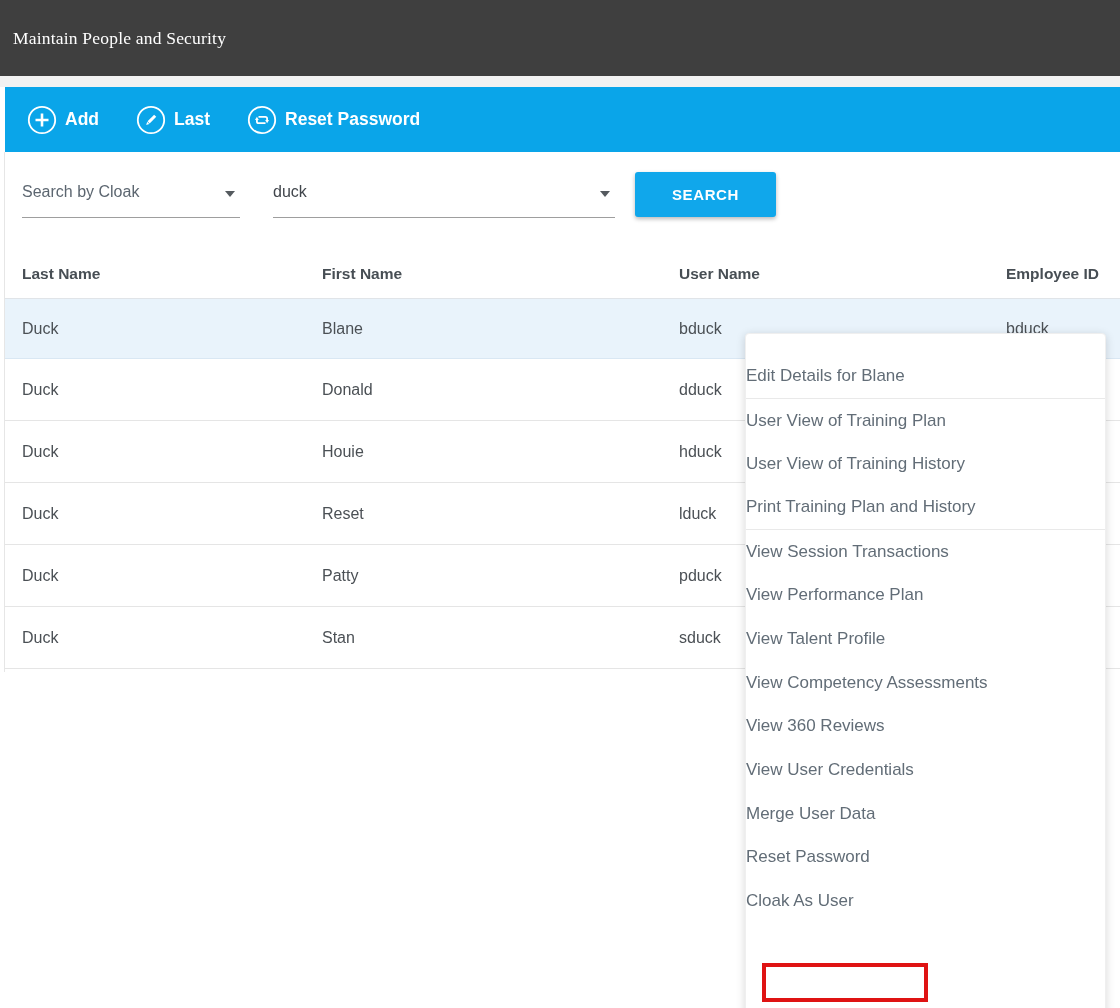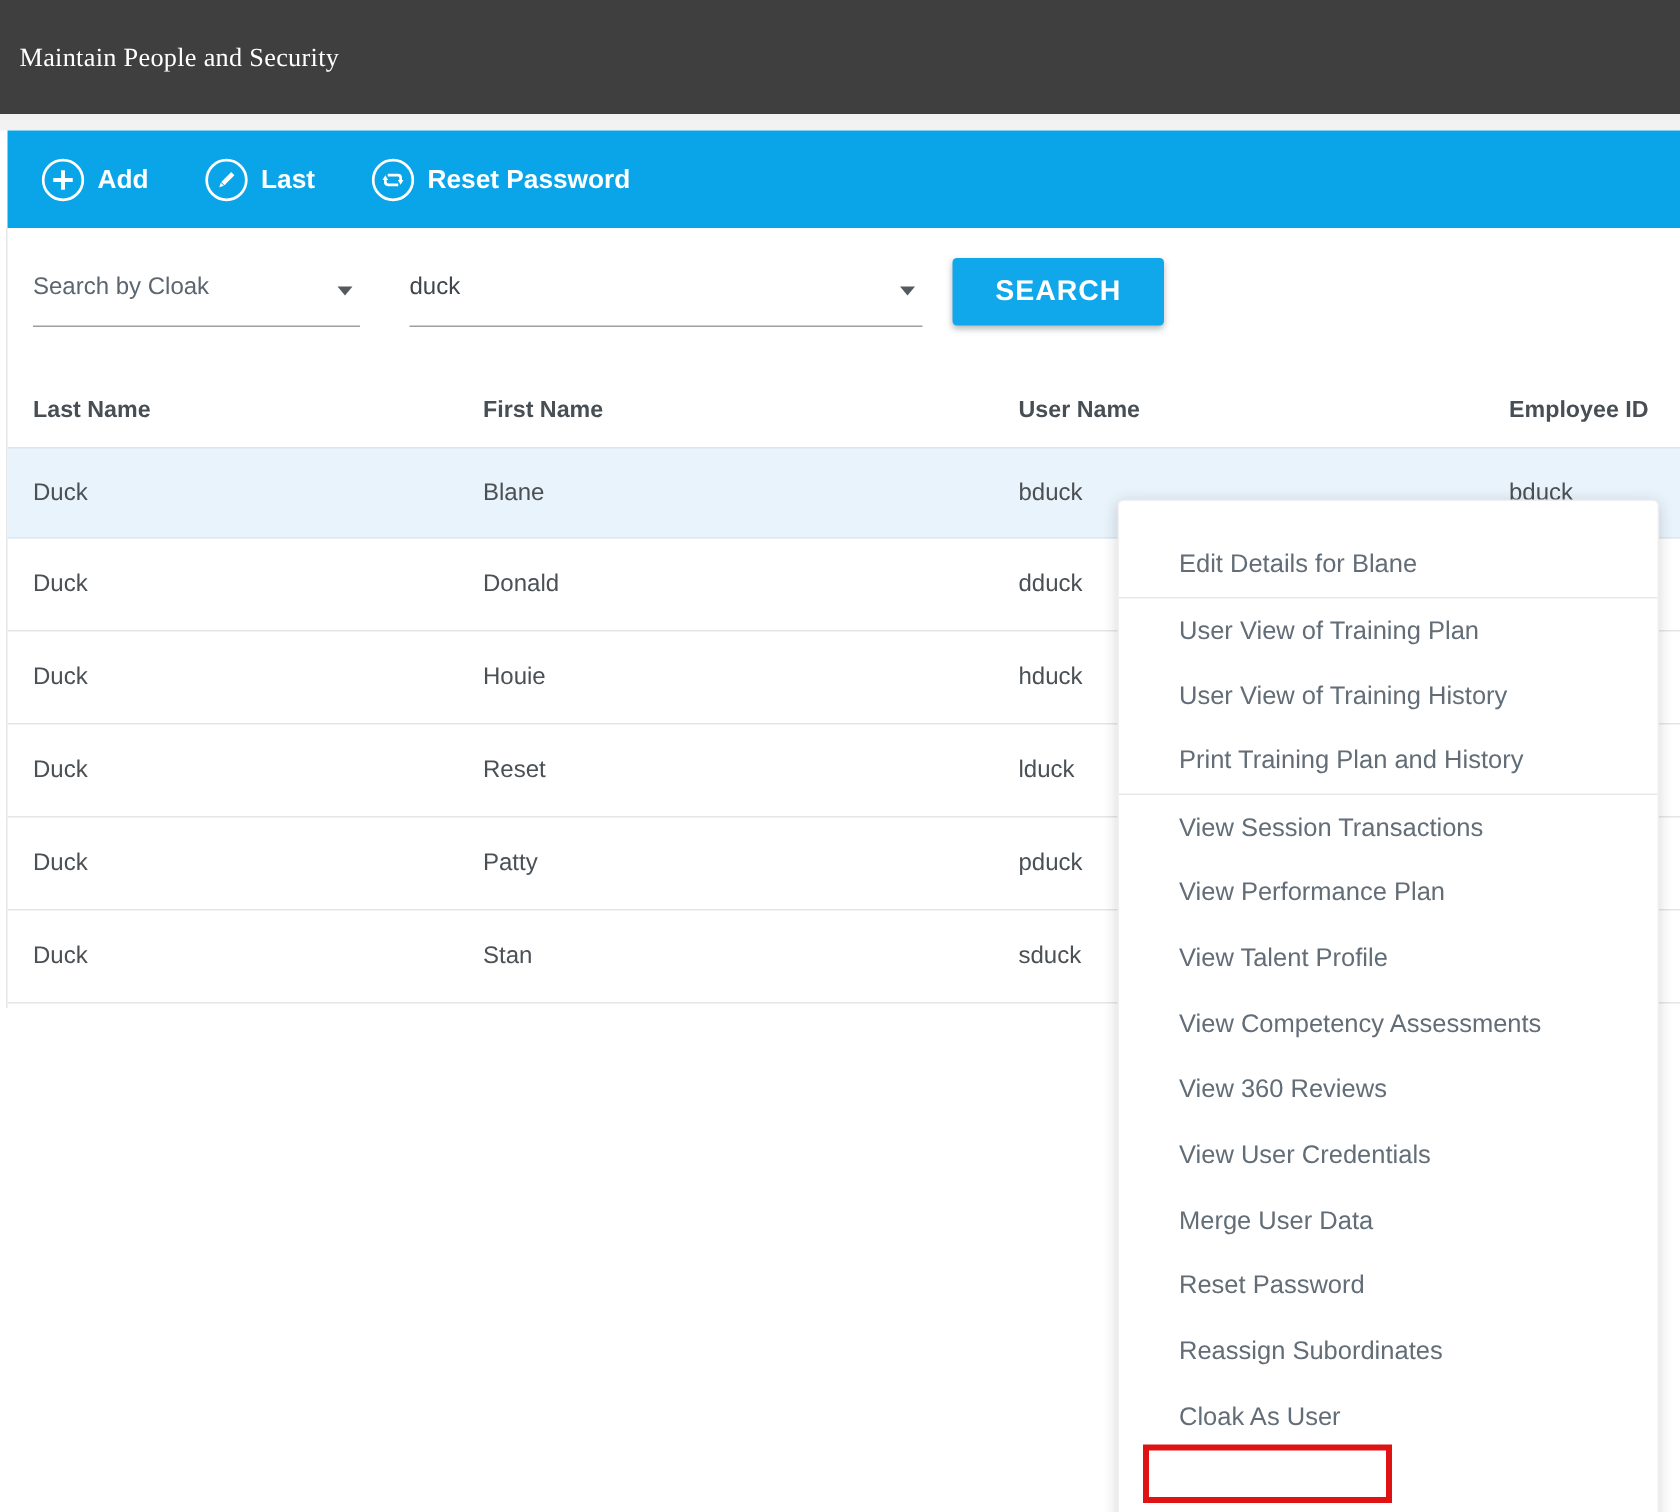--- a/index.html
+++ b/index.html
@@ -41,21 +41,21 @@
     border:none; outline:none; background:transparent; width:300px;
     font-family:"Liberation Sans", sans-serif; font-size:16px; color:#41464c; line-height:40px; height:40px;
   }
   .caret {
     position:absolute; right:5px; top:19px; width:0; height:0;
     border-left:5px solid transparent; border-right:5px solid transparent; border-top:6px solid #555a5f;
   }
   .search-btn {
     position:absolute; left:635px; top:172px; width:141px; height:45px;
     background:#10a7eb; border:none; border-radius:3px; cursor:pointer;
-    color:#ffffff; font-family:"Liberation Sans", sans-serif; font-weight:bold; font-size:19px; letter-spacing:.6px;
+    color:#ffffff; font-family:"Liberation Sans", sans-serif; font-weight:bold; font-size:15px; letter-spacing:.6px;
     box-shadow:0 2px 4px rgba(0,0,0,.28);
   }
 
   
   .grid-table { position:absolute; left:5px; top:250px; width:1115px; }
   .g-row {
     display:grid; grid-template-columns:300px 357px 327px 1fr;
     padding-left:17px; align-items:center;
   }
   .g-head { height:48px; }
@@ -65,21 +65,21 @@
     background:#e9f3fb; border-top:1px solid #e0e4e8; border-bottom:1px solid #d9e7f3; height:61px;
   }
 
   
   .ctx-menu {
     position:absolute; left:745px; top:333px; width:361px; height:700px;
     background:#ffffff; border:1px solid #efefef; border-radius:4px;
     box-shadow:0 2px 10px rgba(0,0,0,.16); padding-top:21px; z-index:5;
   }
   .menu-item {
-    height:43.7px; display:flex; align-items:center; padding-left:40px;
+    height:43.7px; display:flex; align-items:center; 
     font-size:17px; color:#626d77; cursor:pointer; white-space:nowrap;text-align:right;
   }
   .menu-item.has-divider { border-bottom:1px solid #e9e9e9; }
 
   
   .annotation-box {
     position:absolute; left:762px; top:963px; width:166px; height:39px;
     border:4px solid #df1313; z-index:9; pointer-events:none;
   }
 </style>
@@ -190,17 +190,16 @@
   <div class="menu-item">User View of Training History</div>
   <div class="menu-item has-divider">Print Training Plan and History</div>
   <div class="menu-item">View Session Transactions</div>
   <div class="menu-item">View Performance Plan</div>
   <div class="menu-item">View Talent Profile</div>
   <div class="menu-item">View Competency Assessments</div>
   <div class="menu-item">View 360 Reviews</div>
   <div class="menu-item">View User Credentials</div>
   <div class="menu-item">Merge User Data</div>
   <div class="menu-item">Reset Password</div>
-  <div class="menu-item">Reassign Subordinates</div>
   <div class="menu-item">Cloak As User</div>
 </div>
 
 <div class="annotation-box"></div>
 
 </body></html>

